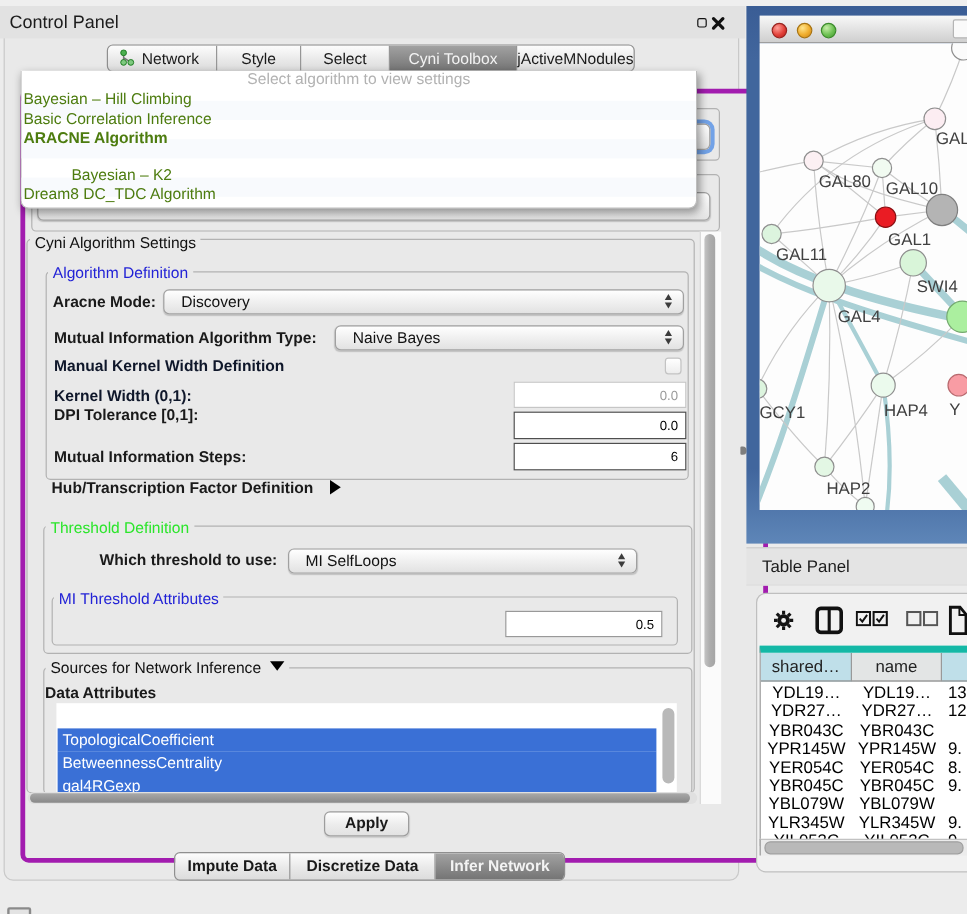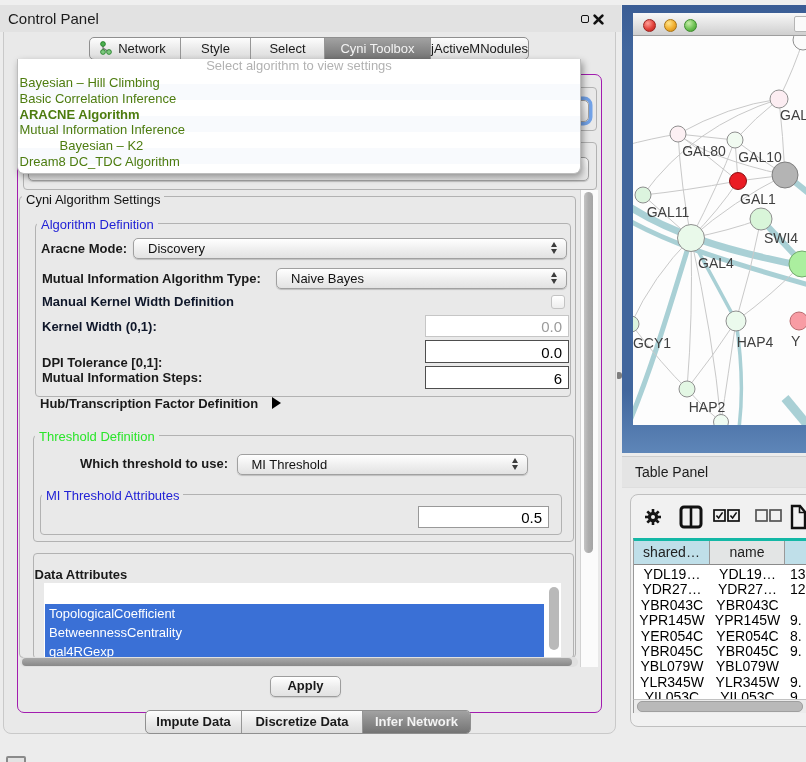--- a/index.html
+++ b/index.html
@@ -10,32 +10,32 @@
 #cp{left:3px;top:5px;width:611px;height:727px;background:#e9e9e9;border:1px solid #c9c9c9;border-radius:8px;}
 #cptitle{left:4px;top:4px;font-size:15px;color:#1c1c1c;}
 #floatbtn{left:577px;top:9px;width:6px;height:6px;border:1.5px solid #111;border-radius:2px;background:transparent;}
 
 .tabstrip{border:1px solid #8f8f8f;border-radius:5px;background:linear-gradient(#fdfdfd,#e9e9e9 55%,#dcdcdc);overflow:hidden;display:flex;}
 #toptabs{left:85px;top:31px;width:438px;height:21px;}
 .tseg{height:100%;font-size:13px;color:#1a1a1a;text-align:center;line-height:21px;border-right:1px solid #969696;box-sizing:border-box;}
 .tseg:last-child{border-right:none;}
 .tsel{background:linear-gradient(#a2a2a2,#747474);color:#f3f3f3;}
 
-#content{left:13px;top:68px;width:583px;height:637px;border:1px solid #a21caf;border-radius:7px;background:#e9e9e9;}
+#content{left:13px;top:68px;width:583px;height:637px;border:4px solid #a21caf;border-radius:7px;background:#e9e9e9;padding-left:32px;}
 .group{border:1px solid #b2b2b2;border-radius:4px;}
 .glabel{position:absolute;font-size:13px;background:#e9e9e9;padding:0 4px;white-space:nowrap;}
 
 .combo{position:absolute;height:21px;border:1px solid #a0a0a0;border-radius:5px;background:linear-gradient(#ffffff,#f0f0f0 50%,#e2e2e2);box-shadow:0 1px 1px rgba(0,0,0,0.18);box-sizing:border-box;}
 .combo .ct{position:absolute;left:14px;top:0;font-size:13px;line-height:20px;color:#111;}
 .spin{position:absolute;right:9px;top:3px;display:block;}
 .spin .u{display:block;width:0;height:0;border-left:3.5px solid transparent;border-right:3.5px solid transparent;border-bottom:5px solid #3c3c3c;}
 .spin .d{display:block;width:0;height:0;border-left:3.5px solid transparent;border-right:3.5px solid transparent;border-top:5px solid #3c3c3c;margin-top:2px;}
 .lbl{position:absolute;font-size:13px;font-weight:bold;color:#1a1a1a;white-space:nowrap;}
 .glbl{color:#0f172a;}
-.field{position:absolute;background:#fff;font-size:15px;text-align:right;box-sizing:border-box;padding-right:6px;color:#000;}
+.field{position:absolute;background:#fff;font-size:11px;text-align:right;box-sizing:border-box;padding-right:6px;color:#000;}
 
 .vtrack{position:absolute;background:#fbfbfb;}
 .thumb{position:absolute;background:linear-gradient(90deg,#c4c4c4,#adadad 50%,#a5a5a5);border-radius:5px;}
 
 #popup{left:13px;top:53px;width:562px;height:114px;background:#fff;border:1px solid #bdbdbd;border-top:none;border-radius:0 0 7px 7px;box-shadow:2px 3px 7px rgba(0,0,0,0.38);z-index:40;}
 .pitem{position:absolute;left:1.5px;font-size:13px;color:#4d7c0f;white-space:nowrap;}
 .stripe{position:absolute;left:0;width:100%;height:16px;background:#f8fafd;}
 
 #apply{left:266px;top:670px;width:69px;height:19px;border:1px solid #9d9d9d;border-radius:5px;background:linear-gradient(#ffffff,#ececec 55%,#e2e2e2);font-size:13px;font-weight:bold;text-align:center;line-height:18px;color:#1a1a1a;box-shadow:0 1px 1px rgba(0,0,0,0.12);}
 #bottabs{left:141px;top:704px;width:324px;height:22px;z-index:30;}
@@ -93,42 +93,43 @@
           <span class="ct">Naive Bayes</span>
           <span class="spin">
             <span class="u"></span>
             <span class="d"></span>
           </span>
         </div>
       <div class="lbl glbl" style="left:24px;top:219px;">Manual Kernel Width Definition</div>
       <div class="abs" style="left:533px;top:220px;width:12px;height:12px;border:1px solid #c3c3c3;border-radius:3px;background:linear-gradient(#fff,#ededed);"></div>
       <div class="lbl glbl" style="left:24px;top:244px;">Kernel Width (0,1):</div>
       <div class="field" style="left:407px;top:240px;width:144px;height:22px;line-height:22px;border:1px solid #c6c6c6;color:#9b9b9b;">0.0</div>
-      <div class="lbl" style="left:24px;top:280px;text-align:center;">DPI Tolerance [0,1]:</div>
+      <div class="lbl" style="left:24px;top:260px;text-align:center;">DPI Tolerance [0,1]:</div>
       <div class="field" style="left:407px;top:265px;width:144px;height:23px;line-height:23px;border:1px solid #4e4e4e;">0.0</div>
       <div class="lbl" style="left:24px;top:295px;">Mutual Information Steps:</div>
       <div class="field" style="left:407px;top:291px;width:144px;height:23px;line-height:23px;border:1px solid #4e4e4e;">6</div>
       <div class="lbl" style="left:22px;top:321px;">Hub/Transcription Factor Definition</div>
       <div class="abs" style="left:254px;top:322px;width:0;height:0;border-left:9px solid #000;border-top:6px solid transparent;border-bottom:6px solid transparent;"></div>
 
       <div class="abs group" style="left:15px;top:359.5px;width:539px;height:105px;"></div>
       <div class="glabel" style="left:17px;top:353.5px;color:#2be52b;">Threshold Definition</div>
       <div class="lbl" style="left:62px;top:380.5px;">Which threshold to use:</div>
       <div class="combo" style="left:218.5px;top:379px;width:291px;">
-          <span class="ct">MI Threshold</span>
+          <span class="ct">MI SelfLoops</span>
           <span class="spin">
             <span class="u"></span>
             <span class="d"></span>
           </span>
         </div>
       <div class="abs group" style="left:22px;top:419px;width:520px;height:39px;"></div>
       <div class="glabel" style="left:24px;top:413px;color:#2222d6;">MI Threshold Attributes</div>
       <div class="field" style="left:400px;top:431px;width:131px;height:22px;line-height:22px;border:1px solid #999;">0.5</div>
 
       <div class="abs group" style="left:15px;top:478px;width:539px;height:104px;"></div>
+      <div class="glabel" style="left:17px;top:471px;color:#111;">Sources for Network Inference <span style="display:inline-block;width:0;height:0;border-top:8px solid #000;border-left:6px solid transparent;border-right:6px solid transparent;vertical-align:2px;margin-left:4px;"></span></div>
       <div class="lbl" style="left:16.5px;top:492px;">Data Attributes</div>
       <div class="abs" style="left:26px;top:508px;width:517px;height:74px;background:#fff;overflow:hidden;">
         <div class="abs" style="left:1px;top:21px;width:499px;height:19px;background:#3a70d6;color:#fff;font-size:13px;line-height:19px;padding-left:4px;box-sizing:border-box;">TopologicalCoefficient</div>
         <div class="abs" style="left:1px;top:40px;width:499px;height:19px;background:#3a70d6;color:#fff;font-size:13px;line-height:19px;padding-left:4px;box-sizing:border-box;">BetweennessCentrality</div>
         <div class="abs" style="left:1px;top:59px;width:499px;height:19px;background:#3a70d6;color:#fff;font-size:13px;line-height:19px;padding-left:4px;box-sizing:border-box;">gal4RGexp</div>
         <div class="abs" style="left:505px;top:4px;width:10px;height:63px;background:#b9b9b9;border-radius:5px;"></div>
       </div>
 
       <div class="vtrack abs" style="left:562px;top:115px;width:17px;height:477px;border-left:1px solid #d2d2d2;"></div>
       <div class="thumb abs" style="left:566px;top:117px;width:9px;height:361px;"></div>
@@ -137,21 +138,20 @@
     </div>
 
     <div id="popup" class="abs">
       <div class="stripe" style="top:25px;"></div>
       <div class="stripe" style="top:57px;"></div>
       <div class="stripe" style="top:89px;"></div>
       <div class="abs" style="left:0;top:-1px;width:100%;text-align:center;font-size:13px;color:#b2b2b2;">Select algorithm to view settings</div>
       <div class="pitem" style="top:16px;">Bayesian – Hill Climbing</div>
       <div class="pitem" style="top:32px;">Basic Correlation Inference</div>
       <div class="pitem" style="top:47.5px;font-weight:bold;">ARACNE Algorithm</div>
-      <div class="pitem" style="top:63.3px;">Mutual Information Inference</div>
       <div class="pitem" style="top:79.1px;padding-left:40px;">Bayesian – K2</div>
       <div class="pitem" style="top:94.9px;">Dream8 DC_TDC Algorithm</div>
     </div>
     <div id="apply" class="abs">Apply</div>
     <div id="bottabs" class="abs tabstrip">
       <div class="bseg" style="width:96px;">Impute Data</div>
       <div class="bseg" style="width:121px;">Discretize Data</div>
       <div class="bseg tsel" style="width:107px;border-right:none;">Infer Network</div>
     </div>
   </div>
@@ -268,21 +268,21 @@
   </svg>
   <svg class="abs" style="left:755px;top:509px;" width="27" height="13" viewBox="0 0 27 13">
     <rect x="1" y="1" width="11" height="11" fill="none" stroke="#555" stroke-width="1.7"></rect>
     <rect x="15" y="1" width="11" height="11" fill="none" stroke="#555" stroke-width="1.7"></rect>
   </svg>
   <svg class="abs" style="left:790px;top:504px;" width="16" height="26" viewBox="0 0 16 26">
     <path d="M2,2 L10,2 L15,8 L15,24 L2,24 Z" fill="none" stroke="#111" stroke-width="2.4"></path>
       <path d="M9.5,2.5 L9.5,8.5 L15,8.5" fill="none" stroke="#111" stroke-width="1.6"></path>
   </svg>
 
-  <div class="abs" style="left:633px;top:538px;width:173px;height:161px;background:#fff;border-left:1px solid #9a9a9a;border-top:3px solid #14b8a6;overflow:hidden;">
+  <div class="abs" style="left:633px;top:538px;width:173px;height:161px;background:#fff;border-left:1px solid #9a9a9a;border-top:6px solid #14b8a6;overflow:hidden;">
     <div class="abs" style="left:0;top:0;width:75px;height:23px;background:#bfdfe9;border-right:1px solid #999;border-bottom:1px solid #8a8a8a;font-size:14px;color:#222;text-align:center;line-height:23px;">shared…</div>
     <div class="abs" style="left:76px;top:0;width:74px;height:23px;background:#e3e5e5;border-right:1px solid #999;border-bottom:1px solid #8a8a8a;font-size:14px;color:#222;text-align:center;line-height:23px;">name</div>
     <div class="abs" style="left:151px;top:0;width:22px;height:23px;background:#bfdfe9;border-bottom:1px solid #8a8a8a;"></div>
     <div class="abs" style="left:0;top:26px;width:173px;height:140px;font-size:14px;color:#000;line-height:15.4px;">
       <div class="abs" style="left:0;top:0px;width:76px;text-align:center;">YDL19…</div>
         <div class="abs" style="left:76px;top:0px;width:75px;text-align:center;">YDL19…</div>
         <div class="abs" style="left:156px;top:0px;">13</div>
       <div class="abs" style="left:0;top:15.4px;width:76px;text-align:center;">YDR27…</div>
         <div class="abs" style="left:76px;top:15.4px;width:75px;text-align:center;">YDR27…</div>
         <div class="abs" style="left:156px;top:15.4px;">12</div>

